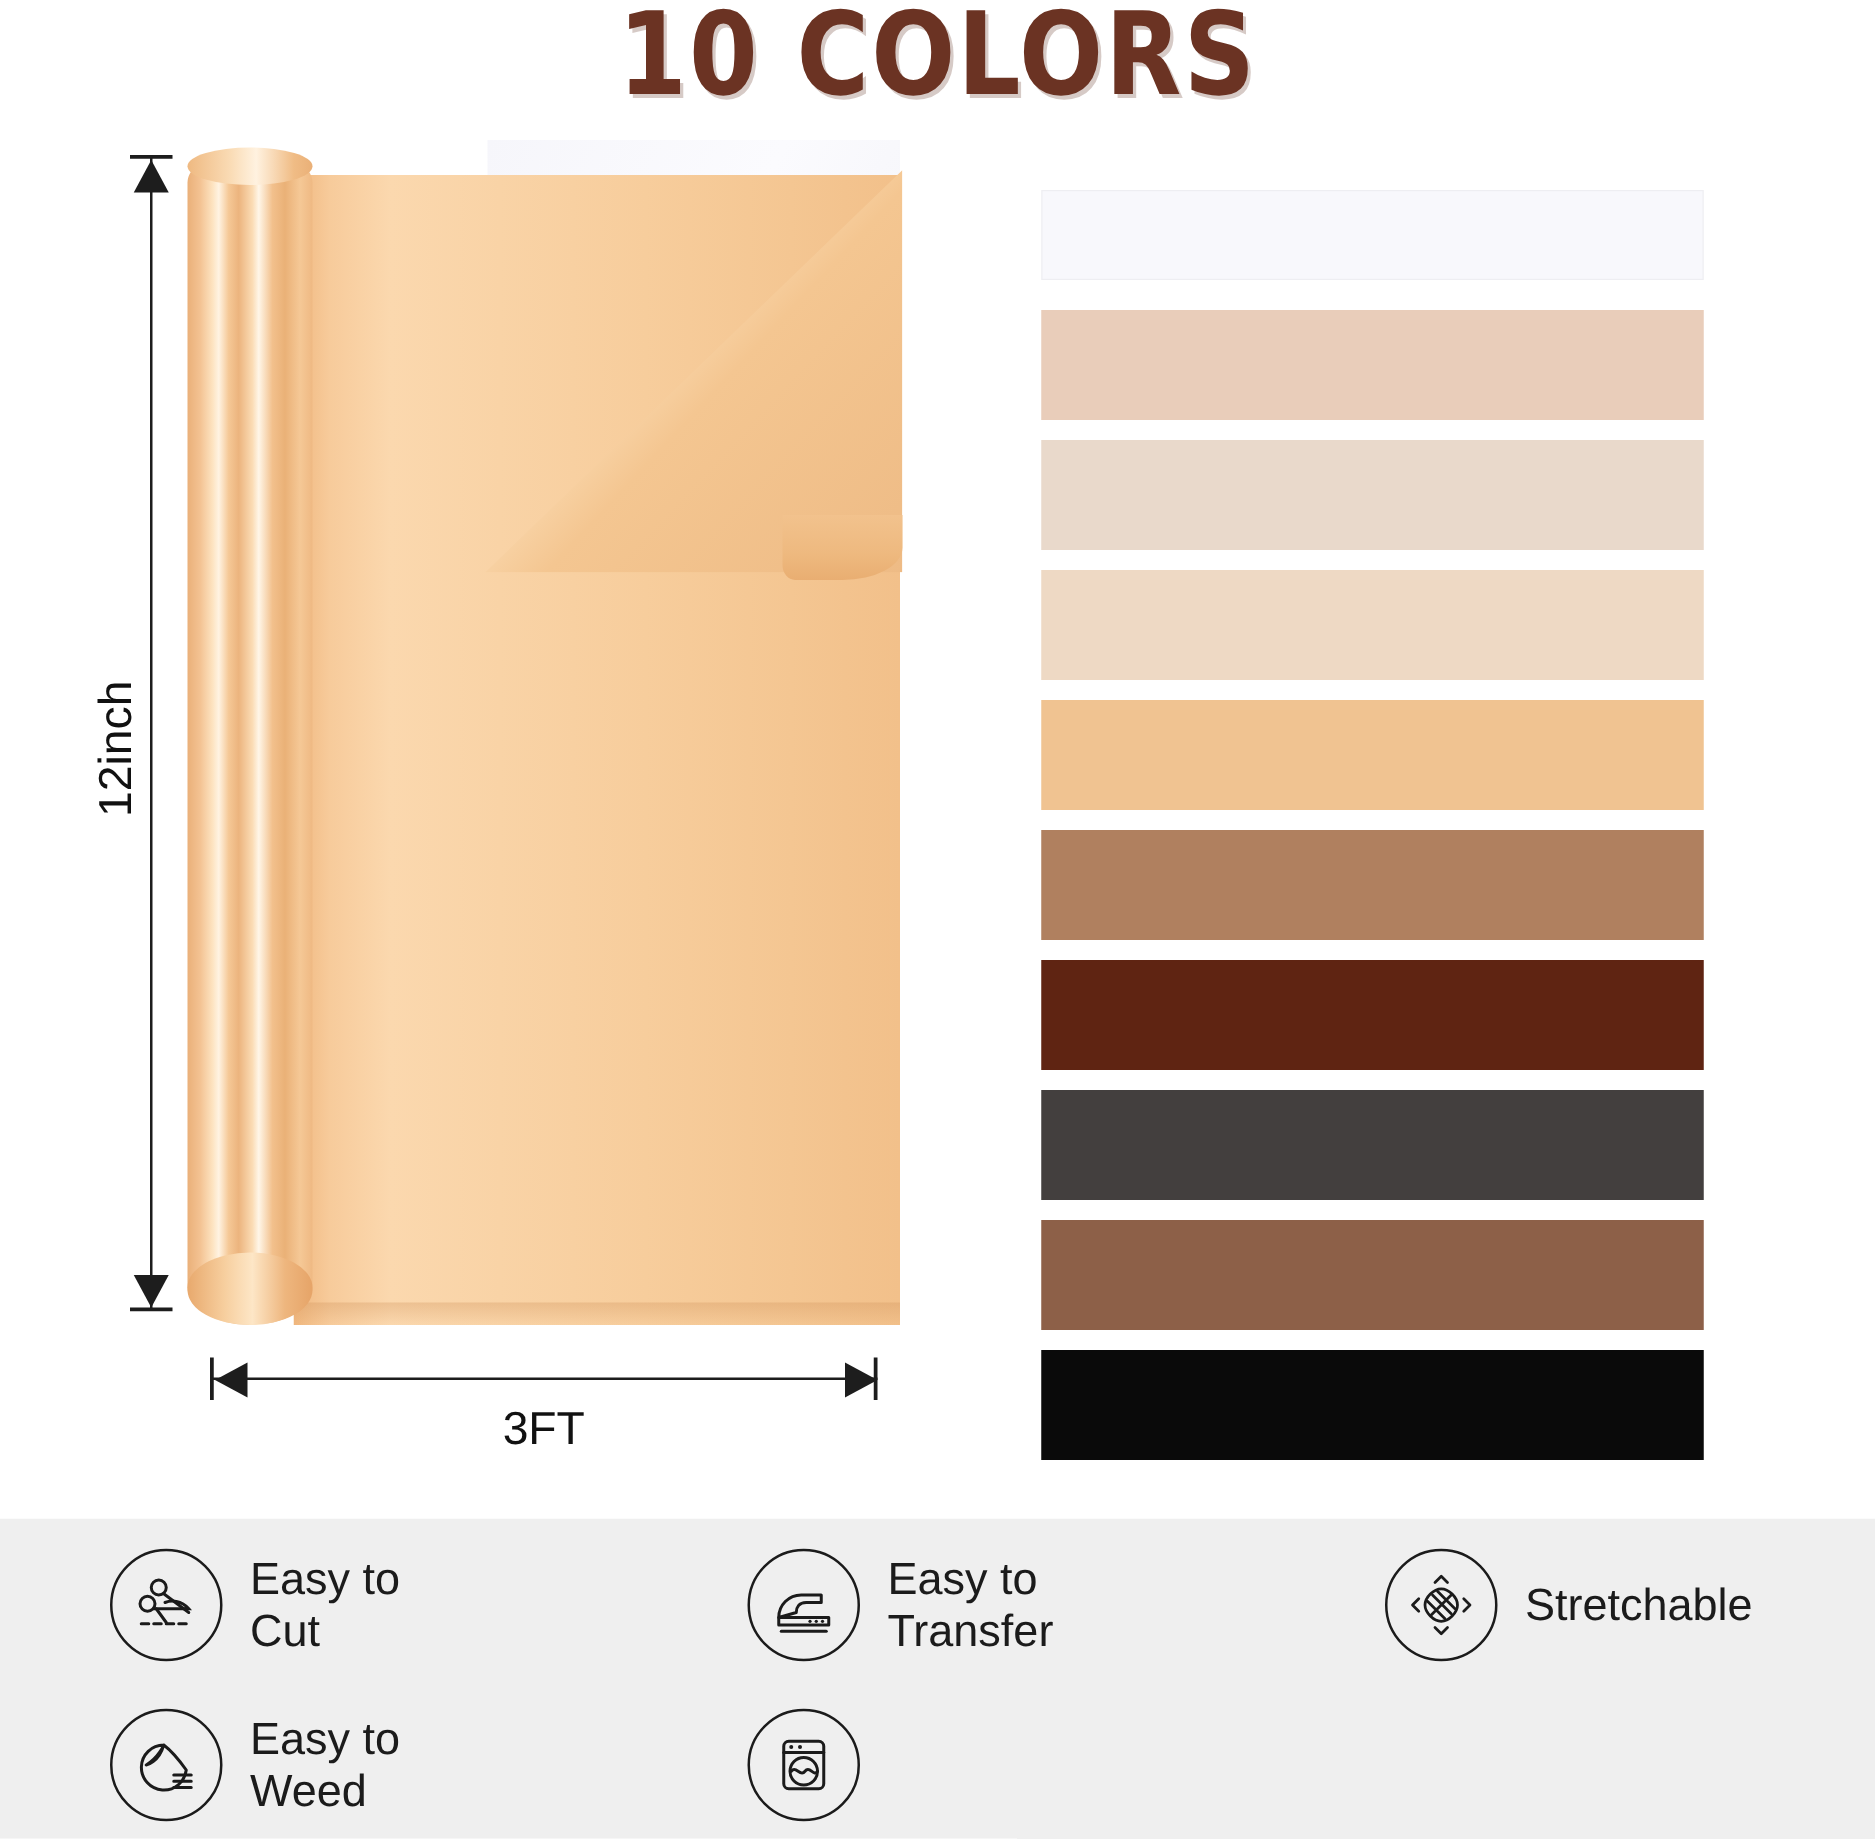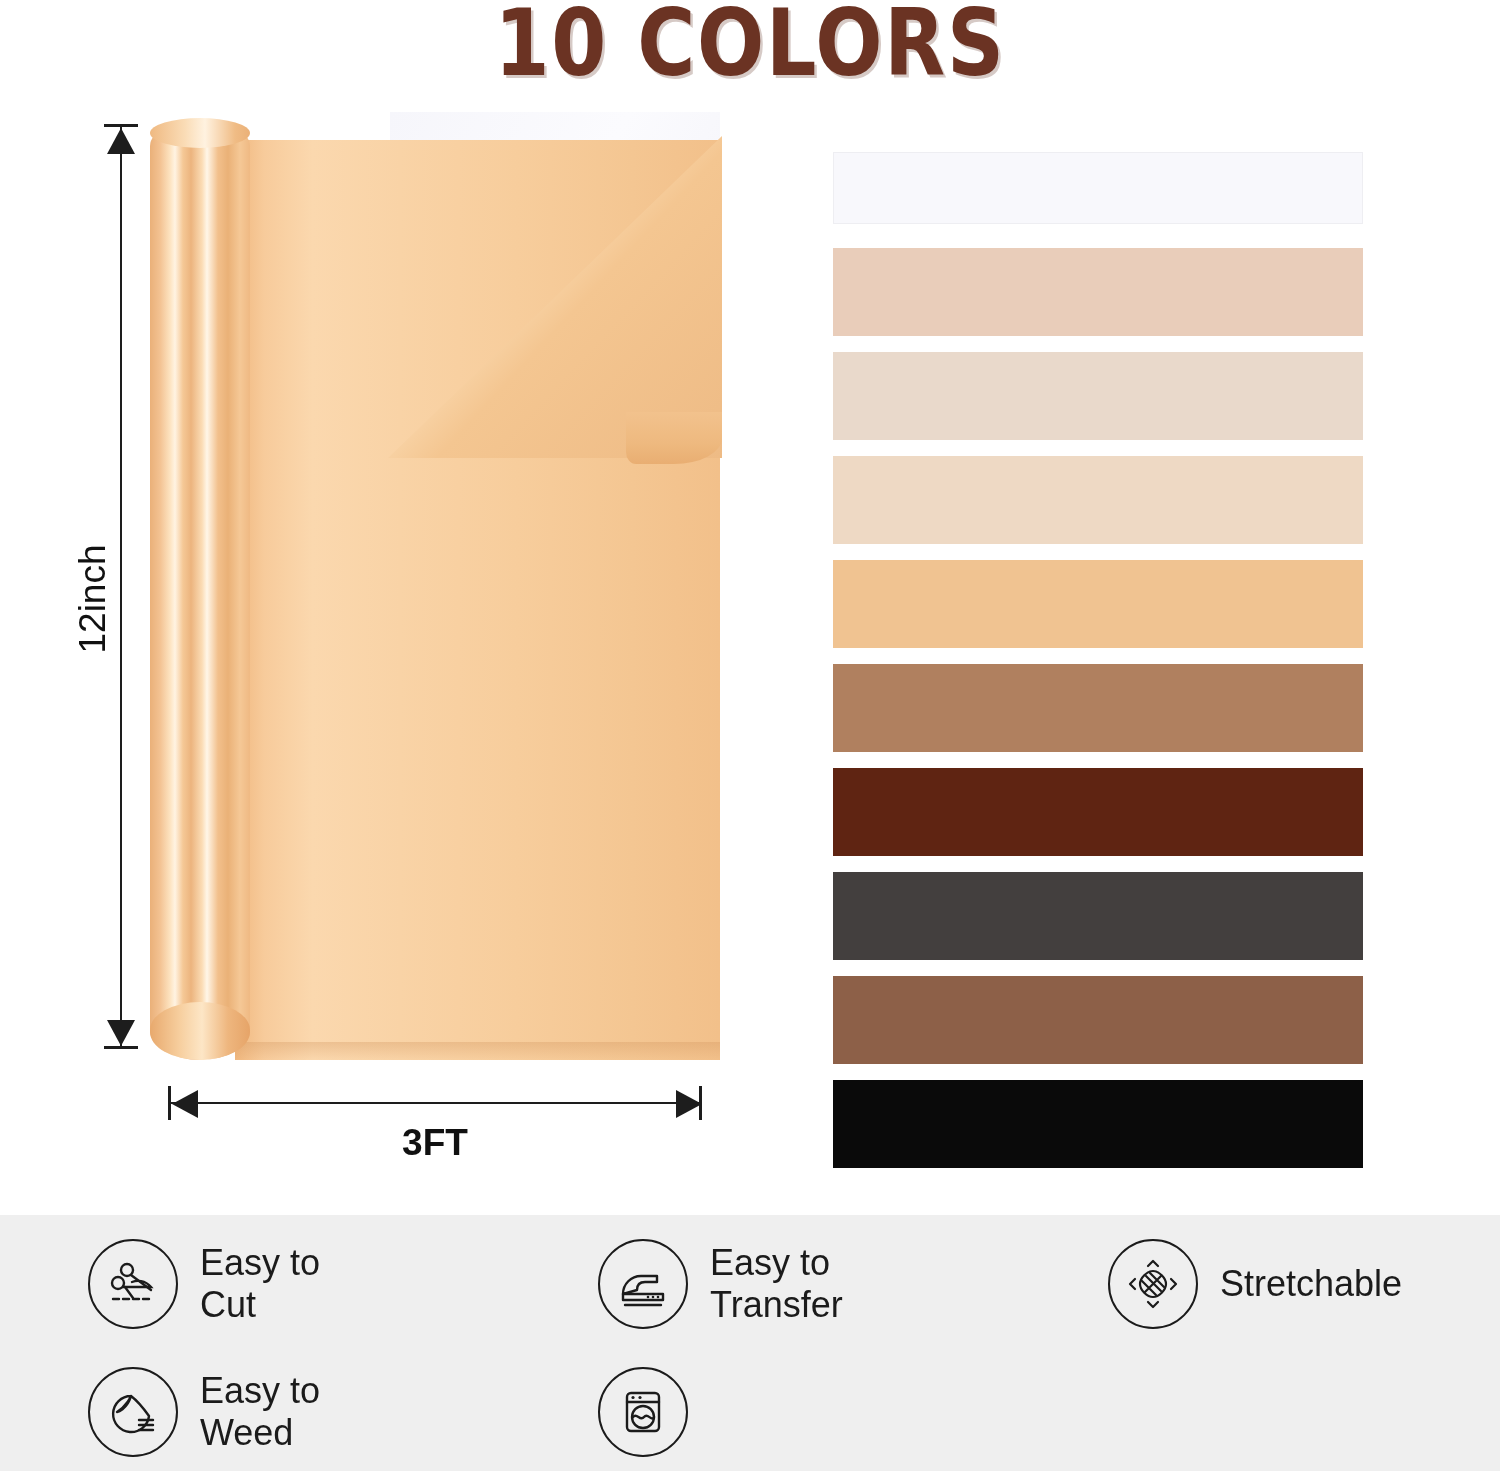--- a/index.html
+++ b/index.html
@@ -245,21 +245,20 @@
     border-left: 26px solid #1d1d1d;
   }
   #dim-h-label {
     position: absolute;
     left: 168px;
     top: 1122px;
     width: 534px;
     text-align: center;
     font-size: 37px;
     color: #111111;
-    font-weight: bold;
   }
 
   
   #swatches {
     position: absolute;
     left: 833px;
     top: 152px;
     width: 530px;
     height: 920px;
   }

